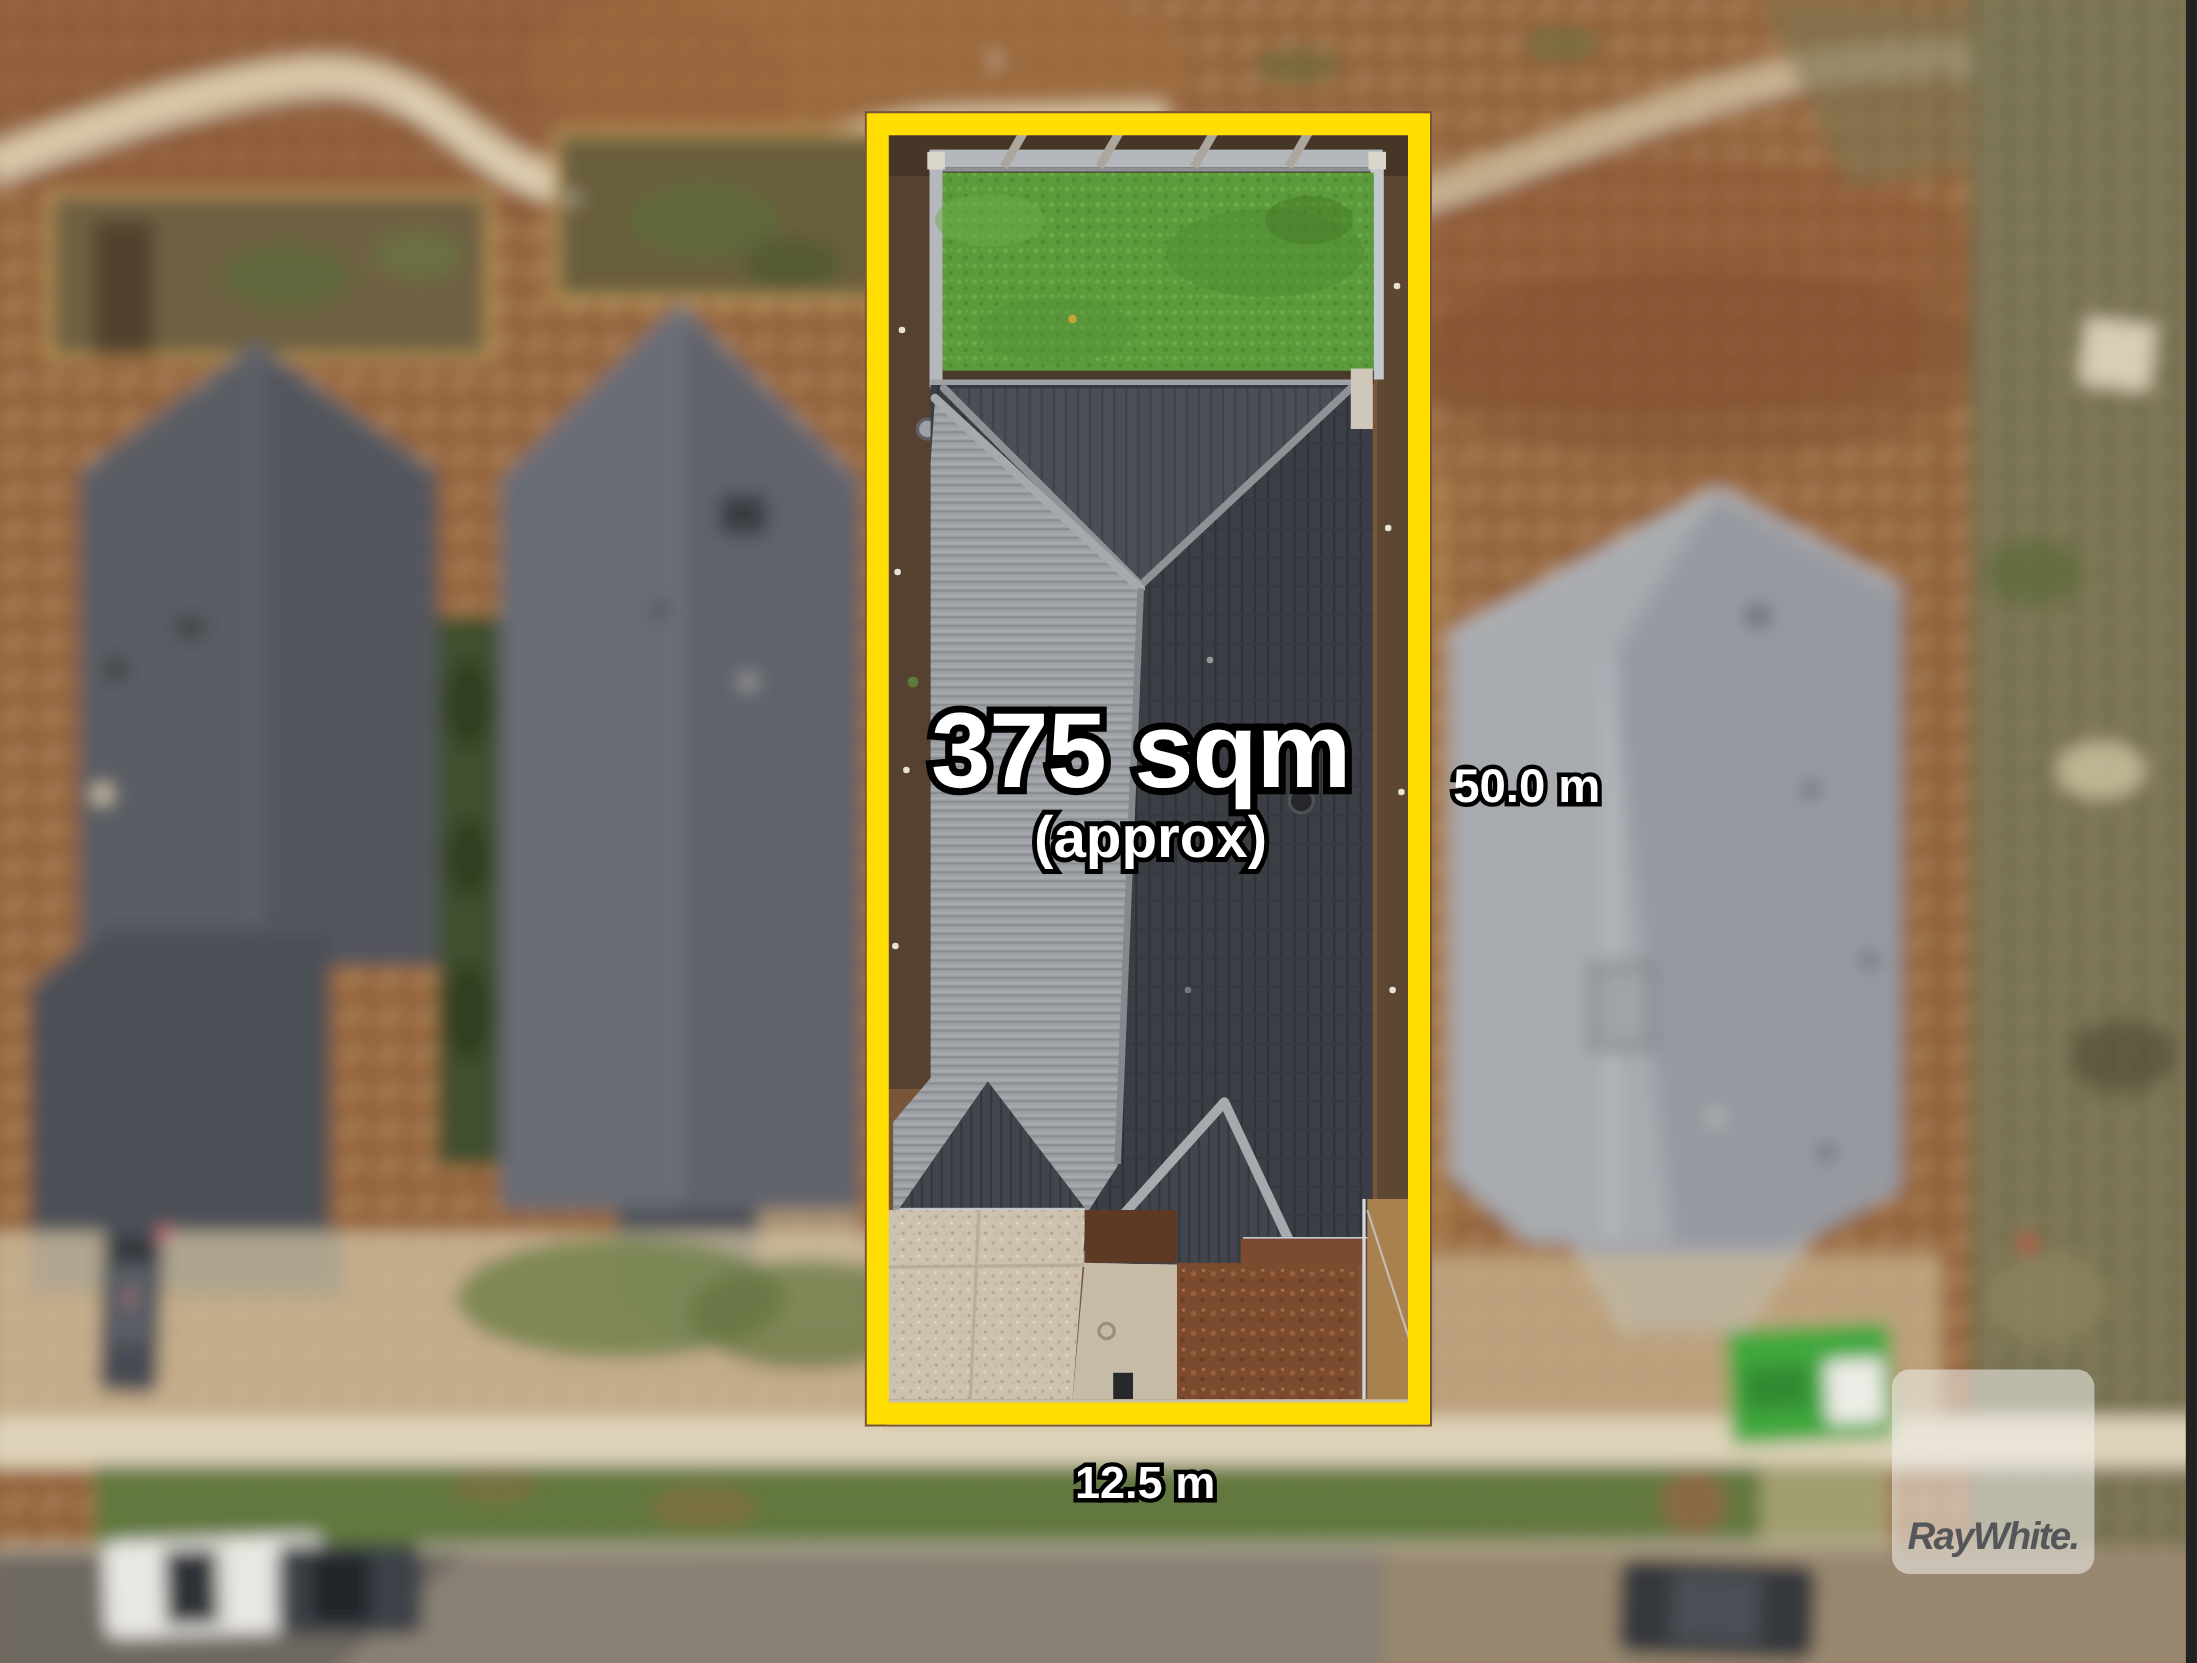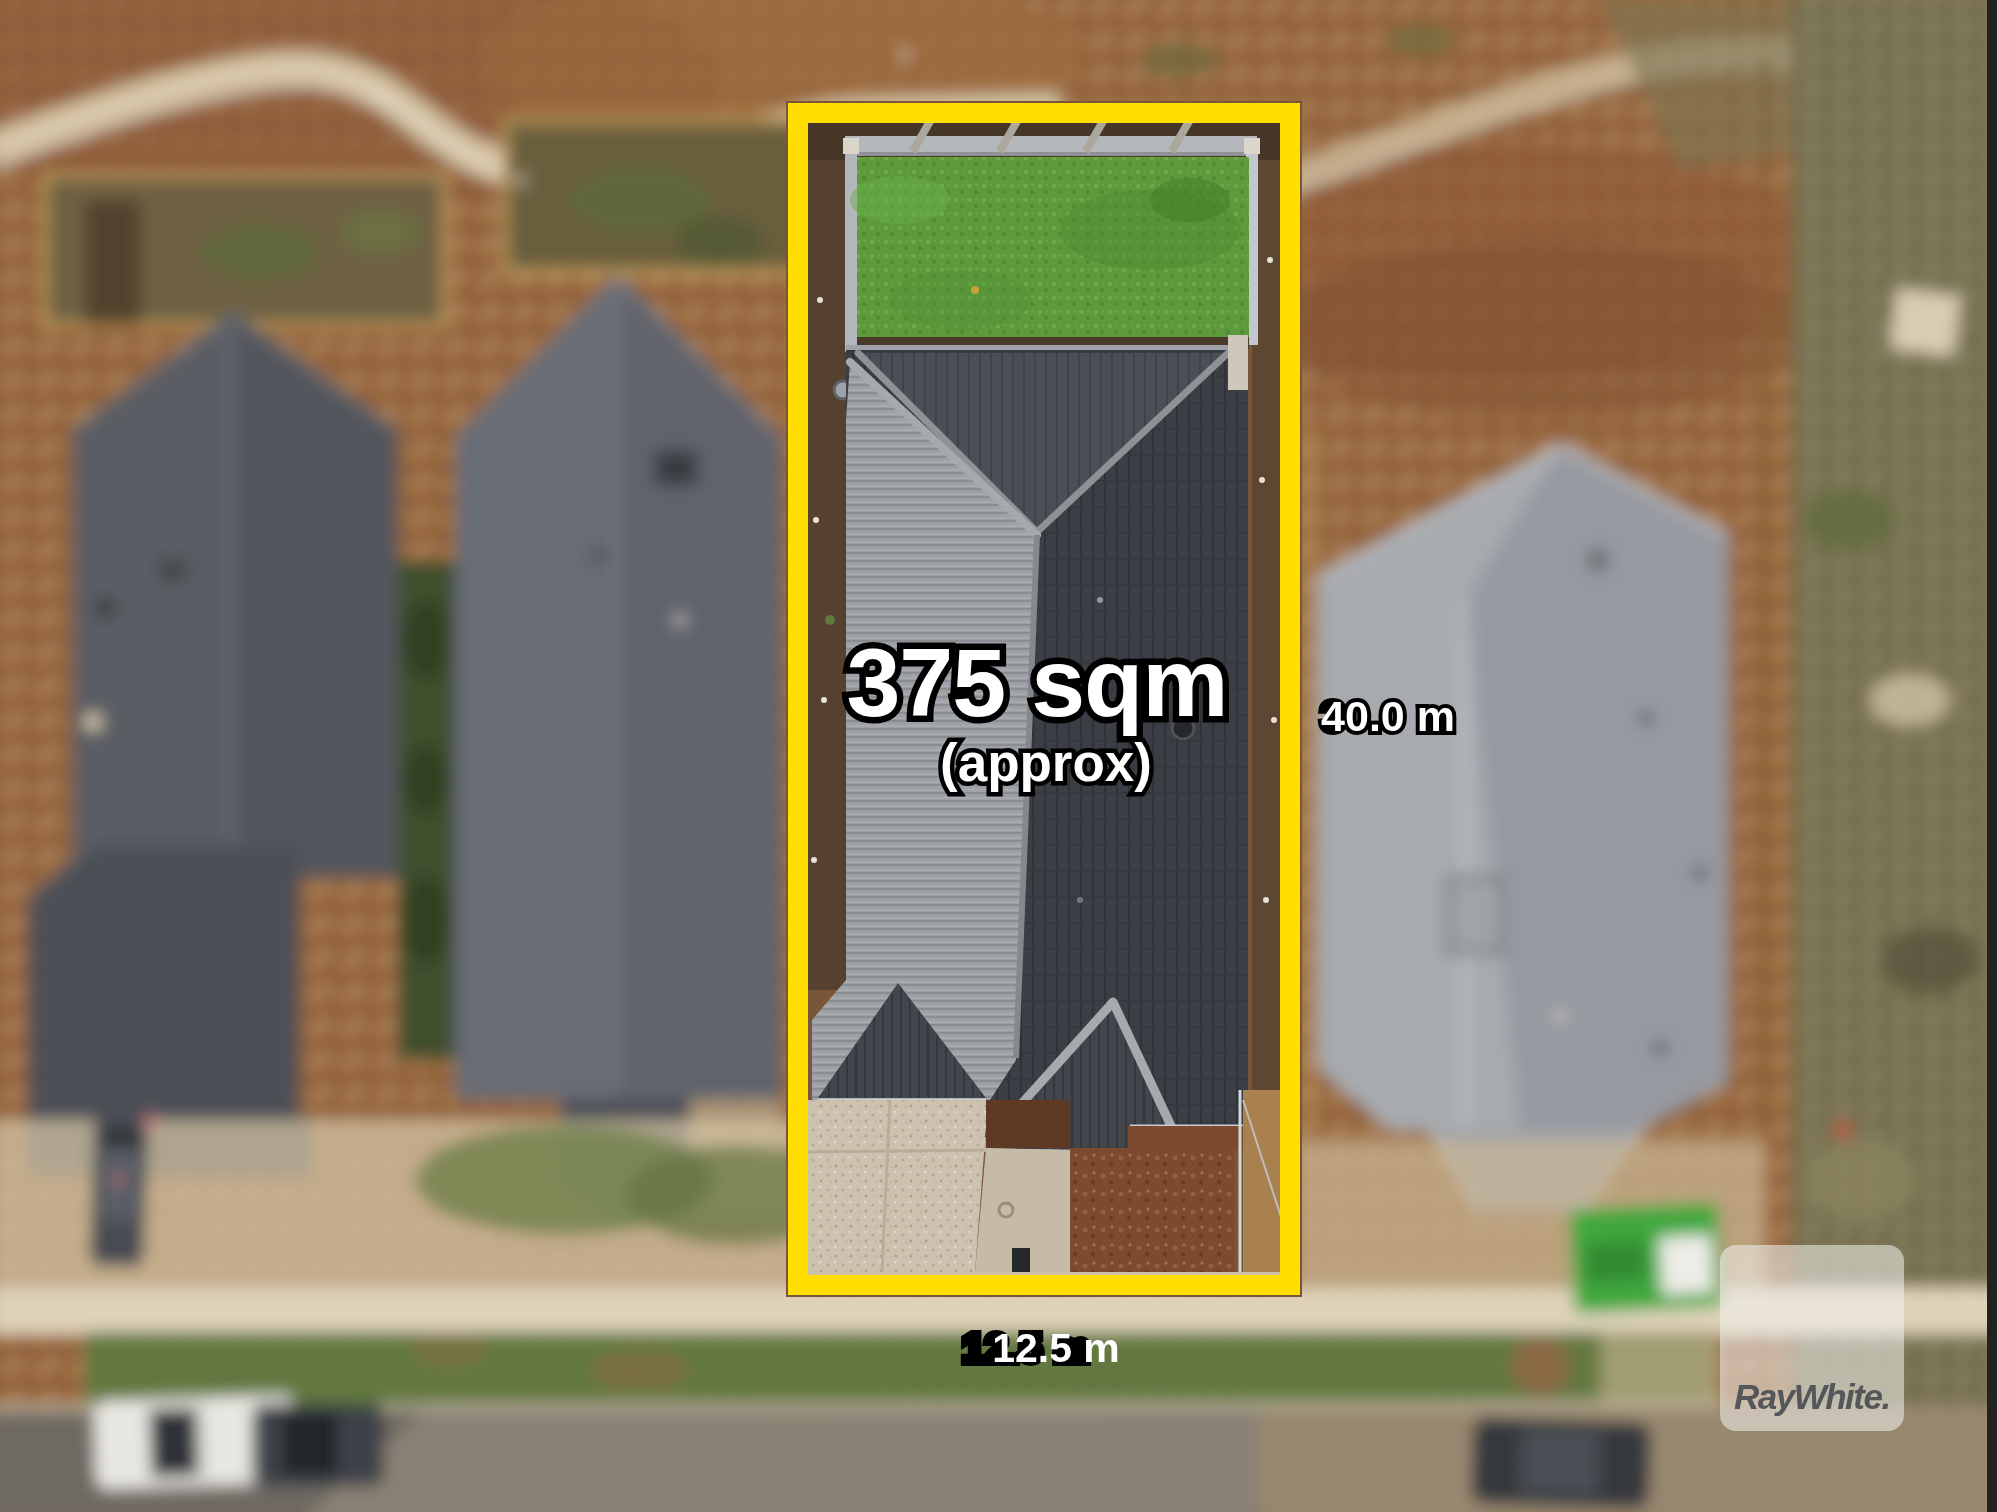--- a/index.html
+++ b/index.html
@@ -10,21 +10,21 @@
   .boundary{position:absolute;left:788px;top:103px;width:512px;height:1192px;
             box-sizing:border-box;border:20px solid #FFDE00;z-index:4;}
   
   .lbl{position:absolute;transform:translate(-50%,-50%);color:#fff;font-weight:700;
        white-space:nowrap;z-index:5;line-height:1;}
   .lbl::before{content:attr(data-text);position:absolute;left:0;top:0;z-index:-1;
        -webkit-text-stroke:var(--ow) #000;}
   .lbl-area{left:1037px;top:682px;font-size:97px;letter-spacing:-1px;--ow:13px;}
   .lbl-approx{left:1046px;top:762px;font-size:53px;text-align:center;--ow:9px;}
   .lbl-depth{left:1388px;top:716px;font-size:43px;--ow:8px;}
-  .lbl-frontage{left:1041px;top:1348px;font-size:41px;padding-left:30px;--ow:8px;}
+  .lbl-frontage{left:1041px;top:1348px;font-size:41px;--ow:8px;}
   
   .logo{position:absolute;left:1720px;top:1245px;width:184px;height:186px;
         background:rgba(243,242,239,0.55);z-index:6;display:flex;
         align-items:flex-end;padding:0 0 14px 14px;box-sizing:border-box;border-radius:16px;}
   .logo span{font-size:35px;font-weight:700;font-style:italic;color:#54565A;
         letter-spacing:-1.5px;}
 </style>
 </head>
 <body>
 
@@ -345,21 +345,21 @@
   <rect x="806" y="1272" width="492" height="23" fill="#CDC0A8"></rect>
 </g>
 </svg>
 
 <div class="boundary"></div>
 
 <div class="lbl lbl-area" data-text="375 sqm">375 sqm</div>
 
 <div class="lbl lbl-approx" data-text="(approx)">(approx)</div>
 
-<div class="lbl lbl-depth" data-text="30.0 m">40.0 m</div>
+<div class="lbl lbl-depth" data-text="30.0 m">50.0 m</div>
 
 <div class="lbl lbl-frontage" data-text="12.5 m">12.5 m</div>
 
 <div class="logo">
   <span>RayWhite.</span>
 </div>
 
 </div>
 
 </body></html>

